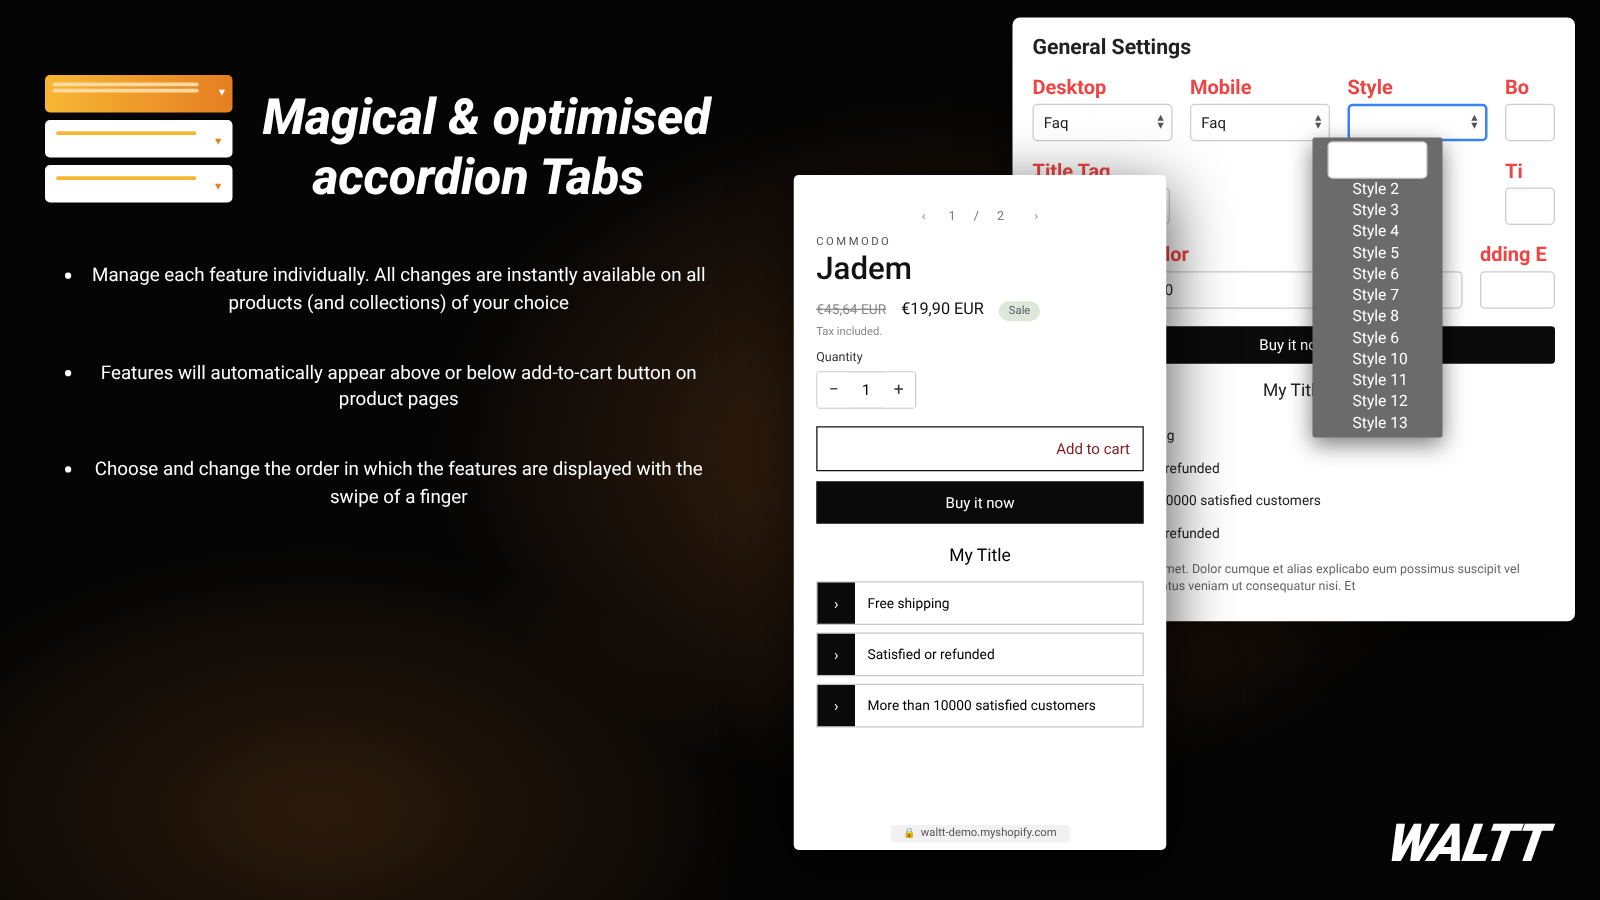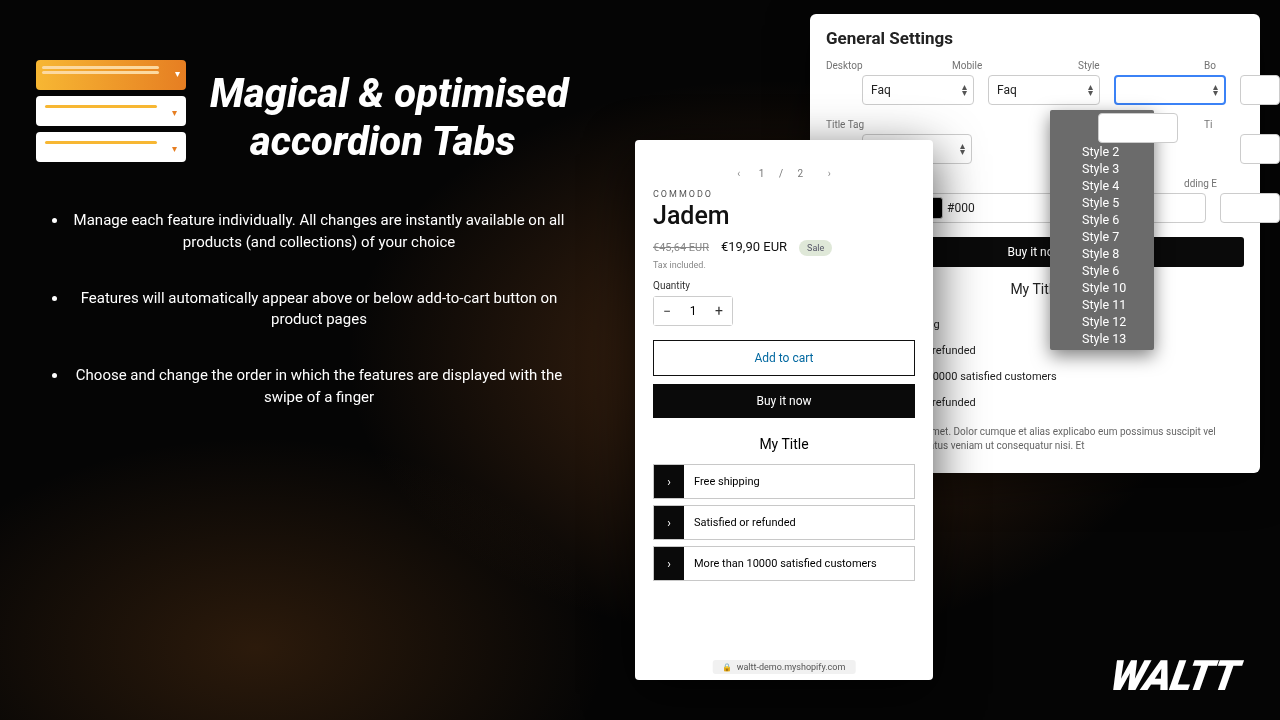--- a/index.html
+++ b/index.html
@@ -19,22 +19,22 @@
 .headline .line2 { display:block; margin-left:40px; }
 .bullets { position:absolute; top:210px; left:50px; width:520px; color:#fff; font-size:15px; line-height:1.45;text-align:center; }
 .bullets li { margin-bottom:34px; list-style:disc; margin-left:18px; }
 .logo { position:absolute; bottom:20px; right:42px; color:#fff; font-weight:900; font-size:42px; font-style:italic; letter-spacing:-1px; transform:skewX(-10deg); }
 
 
 .card-settings { position:absolute; top:14px; left:810px; width:450px; background:#fff; border-radius:6px; box-shadow:0 10px 40px rgba(0,0,0,0.5); padding:14px 16px 20px; font-size:13px; color:#222; }
 .card-settings h2 { font-size:17px; font-weight:700; margin-bottom:12px; }
 .row { display:flex; gap:14px; margin-bottom:14px; }
 .fld { flex:1; min-width:0; }
-.fld label { display:block; font-size:10px; color:#737373; margin-bottom:4px; }
-.sel { width:100%; height:30px; border:1px solid #ccc; border-radius:4px; padding:0 22px 0 8px; font-size:12px; background:#fff; position:relative; display:flex; align-items:center;margin-left:36px; }
+.fld label { display:block; font-size:16px; color:#ef4444; margin-bottom:4px;font-weight:bold; }
+.sel { width:100%; height:30px; border:1px solid #ccc; border-radius:4px; padding:0 22px 0 8px; font-size:12px; background:#fff; position:relative; display:flex; align-items:center; }
 .sel.focused { border:2px solid #3b82f6; }
 .updn { position:absolute; right:6px; top:50%; transform:translateY(-50%); font-size:10px; line-height:6px; color:#555; }
 .stepper { width:36px; height:30px; border:1px solid #ccc; border-radius:4px; display:flex; align-items:center; justify-content:flex-end; padding-right:4px; font-size:10px; color:#555; }
 .color-chip { width:22px; height:22px; background:#000; border:1px solid #ccc; border-radius:3px; margin-right:4px; }
 .color-row { display:flex; align-items:center; }
 .color-txt { font-size:12px; }
 
 
 .dropdown { position:absolute; top:110px; left:1050px; width:104px; background:#6b6b6b; border-radius:2px; box-shadow:0 6px 18px rgba(0,0,0,0.5); z-index:50; padding:3px 12px; }
 .dropdown .opt { padding:1px 10px 1px 20px; color:#fff; font-size:12.5px; position:relative; line-height:15px; }
@@ -56,21 +56,21 @@
 .brand-sm { font-size:9px; letter-spacing:2px; color:#555; }
 .pname { font-size:25px; font-weight:500; margin:2px 0 6px; color:#111; }
 .price-old { text-decoration:line-through; color:#888; font-size:11px; margin-right:8px; }
 .price-new { font-size:13px; color:#111; }
 .sale-pill { display:inline-block; background:#dfe8d8; color:#556; font-size:9px; padding:3px 8px; border-radius:10px; margin-left:8px; }
 .tax { font-size:9px; color:#888; margin:4px 0 10px; }
 .qty-lbl { font-size:10px; color:#333; margin-bottom:5px; }
 .qty-box { display:inline-flex; border:1px solid #ccc; border-radius:3px; align-items:center; }
 .qty-box button { width:26px; height:28px; border:none; background:#fff; font-size:14px; color:#333; cursor:pointer; }
 .qty-box span { width:26px; text-align:center; font-size:12px; }
-.btn-outline { border:1px solid #111; background:#fff; color:#0369a1; text-align:center; padding:10px; font-size:12px; margin:14px 0 8px; }
+.btn-outline { border:1px solid #111; background:#fff; color:#7f1d1d; text-align:right; padding:10px; font-size:12px; margin:14px 0 8px; }
 .btn-solid { background:#0a0a0a; color:#fff; text-align:center; padding:10px; font-size:12px; }
 .ptitle { text-align:center; font-size:14px; margin:18px 0 12px; }
 .acc1 { display:flex; border:1px solid #c8c8c8; margin-bottom:6px; font-size:11px; align-items:stretch; }
 .acc1 .ico { width:30px; background:#0a0a0a; color:#fff; display:flex; align-items:center; justify-content:center; font-size:12px; }
 .acc1 .lbl { padding:10px 10px; flex:1; }
 .url-bar { position:absolute; bottom:6px; left:50%; transform:translateX(-50%); font-size:9px; color:#555; background:#f1f1f1; padding:2px 10px; border-radius:3px; }
 .url-bar::before { content:"🔒"; font-size:8px; margin-right:4px; }
 </style>
 </head>
 <body>

